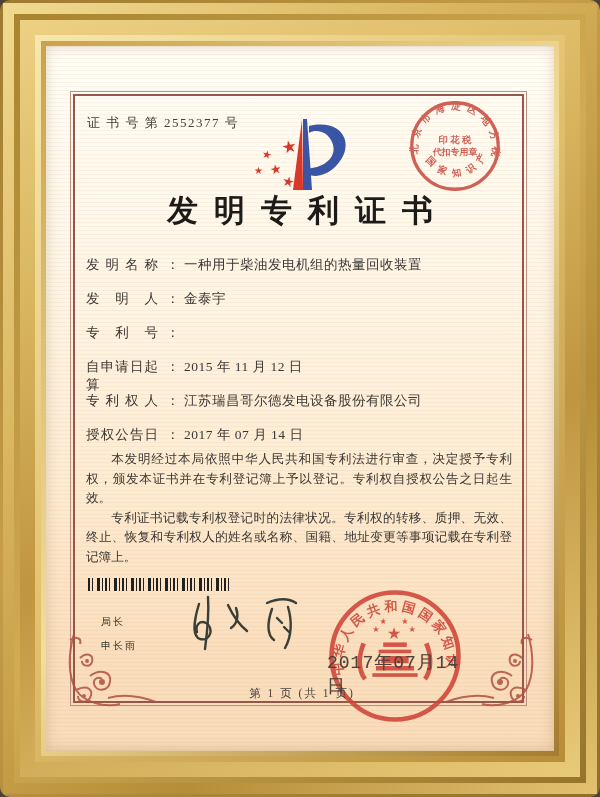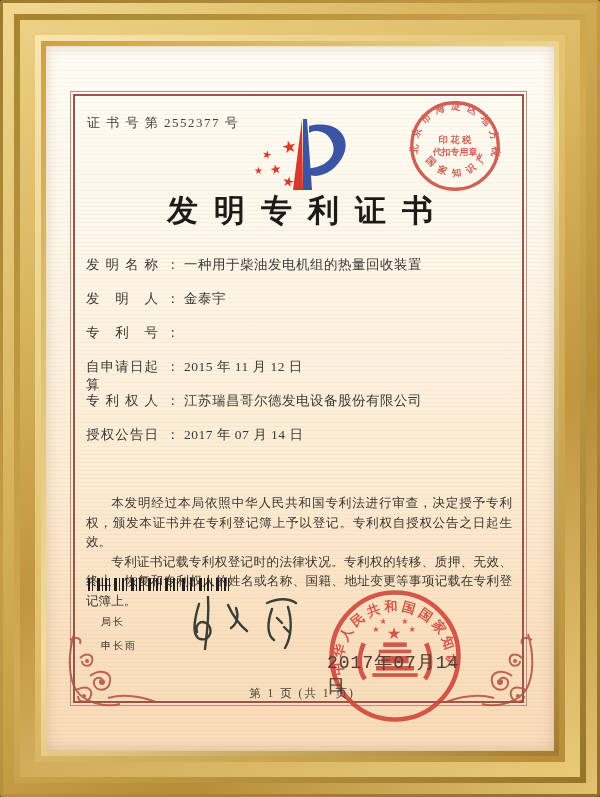--- a/index.html
+++ b/index.html
@@ -1,20 +1,20 @@
 <!DOCTYPE html>
 <html><head>
 <meta charset="utf-8">
 <style>
   html,body{margin:0;padding:0;background:#4a4238;}
   *{box-sizing:border-box;}
   .photo{position:relative;width:600px;height:797px;margin:0 auto;overflow:hidden;
          font-family:"Liberation Serif","DejaVu Serif",serif;}
   
-  .f1{position:absolute;inset:0;background:linear-gradient(135deg,#9c7a2e,#c79d48 40%,#8f6f28);border-radius:3px;}
+  .f1{position:absolute;inset:0;background:linear-gradient(135deg,#9c7a2e,#c79d48 40%,#8f6f28);border-radius:10px;}
   .f2{position:absolute;inset:3px;background:linear-gradient(135deg,#f0d98f,#d8b35c 35%,#b68d37 70%,#e2c170);}
   .f3{position:absolute;inset:11px;background:linear-gradient(135deg,#a8842f,#d2ab52 50%,#96742a);}
   .f4{position:absolute;inset:6px;background:linear-gradient(160deg,#ecd084 0%,#d9b55e 30%,#c09540 60%,#e8ca79 100%);}
   .f5{position:absolute;inset:15px;background:linear-gradient(135deg,#f7e7ad,#e3c271 45%,#b78d38);}
   .f6{position:absolute;inset:6px;background:linear-gradient(135deg,#caa24c,#f2dd9b 50%,#a37d2f);}
   
   .paper{position:absolute;inset:5px;background:
       repeating-linear-gradient(0deg, rgba(226,148,88,0.10) 0 1px, rgba(255,255,255,0) 1px 4px),
       linear-gradient(180deg,#fffef8 0%,#fdf7ea 30%,#fcecd4 62%,#f9dfbf 85%,#f8dcba 100%);
       box-shadow:inset 0 0 14px rgba(120,90,40,.25);}
@@ -25,21 +25,21 @@
   .cert-no{position:absolute;left:41px;top:68px;font-size:13px;color:#44403c;letter-spacing:1.5px;}
   .logo{position:absolute;left:200px;top:70px;width:112px;height:82px;}
   .title{position:absolute;left:0;right:0;top:144px;text-align:center;font-size:31px;font-weight:bold;
          color:#1d1b1a;letter-spacing:16px;text-indent:16px;}
   .fields{position:absolute;left:40px;top:210px;width:430px;}
   .field{display:flex;align-items:baseline;height:34px;font-size:13.5px;color:#3c3835;gap:8px;}
   .field .lab{width:72px;text-align:justify;text-align-last:justify;flex:0 0 72px;}
   .field .colon{width:10px;flex:0 0 10px;}
   .field .val{letter-spacing:.5px;}
   .paras{position:absolute;left:40px;top:404px;width:426px;font-size:12.6px;line-height:19.6px;
-         color:#3b3733;text-align:justify;margin-top:44px;}
+         color:#3b3733;text-align:justify;}
   .paras p{margin:0;text-indent:2em;}
   .barcode{position:absolute;left:42px;top:532px;width:143px;height:13px;background-image:
       repeating-linear-gradient(90deg,#23211f 0 2px,transparent 2px 4px,#23211f 4px 5px,
       transparent 5px 9px,#23211f 9px 12px,transparent 12px 14px,#23211f 14px 15px,transparent 15px 17px);}
   .sig-block{position:absolute;left:55px;top:564px;font-size:10px;color:#33302c;line-height:24px;letter-spacing:2px;}
   .signature{position:absolute;left:135px;top:548px;width:125px;height:58px;}
   .seal-large{position:absolute;left:281px;top:542px;width:136px;height:136px;opacity:.88;}
   .seal-date{position:absolute;left:281px;top:604px;width:136px;text-align:left;font-size:18px;
              color:#4c443c;letter-spacing:1px;text-shadow:0 0 1px rgba(160,60,50,.4);font-family:Liberation Mono, monospace;}
   .seal-small{position:absolute;left:362px;top:53px;width:94px;height:94px;opacity:.82;}

